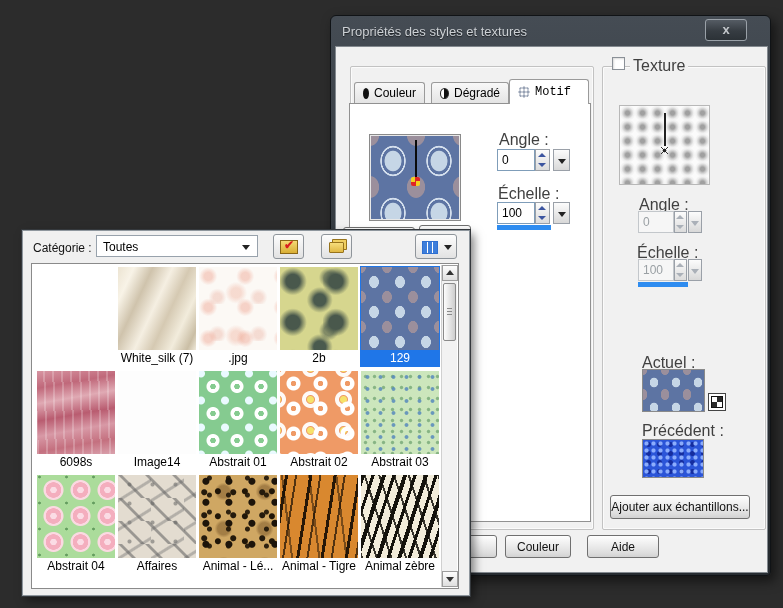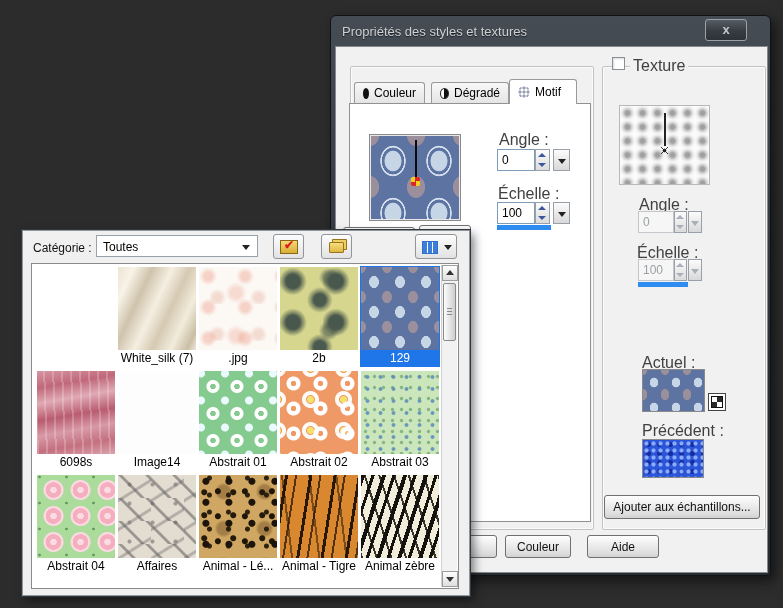--- a/index.html
+++ b/index.html
@@ -201,21 +201,21 @@
     <span class="abs group-label" style="left:21px;top:12px;margin-top:39px;">Style</span>
 
     <div class="abs tab" style="left:18px;width:71px;">
       <span class="icon-color-circle"></span>
       <span>Couleur</span>
     </div>
     <div class="abs tab" style="left:95px;width:78px;">
       <span class="icon-gradient-circle"></span>
       <span>Dégradé</span>
     </div>
-    <div class="abs tab active" style="left:173px;width:68px;">
+    <div class="abs tab active" style="left:173px;width:80px;font-family:Liberation Mono, monospace;">
       <span class="icon-pattern-grid"></span>
       <span>Motif</span>
     </div>
 
     <div class="abs tabpage">
       <div class="abs pattern-preview pat129-big">
         <div class="abs angle-line" style="left:45px;top:5px;height:39px;"></div>
         <div class="abs pinwheel-marker" style="left:41px;top:42px;"></div>
       </div>
 
@@ -294,21 +294,21 @@
 
     <span class="abs ctl-label" style="left:306px;top:307px;">Actuel :</span>
     <div class="abs swatch pat129-med" style="left:306px;top:322px;width:63px;height:43px;"></div>
     <div class="abs checker-btn" style="left:372px;top:346px;">
       <div class="checker-icon"></div>
     </div>
 
     <span class="abs ctl-label" style="left:306px;top:375px;">Précédent :</span>
     <div class="abs swatch pat-prev" style="left:306px;top:392px;width:62px;height:39px;"></div>
 
-    <button class="abs pushbtn" style="left:268px;top:448px;width:156px;height:24px;">Ajouter aux échantillons...</button>
+    <button class="abs pushbtn" style="left:274px;top:448px;width:140px;height:24px;">Ajouter aux échantillons...</button>
 
     <button class="abs pushbtn" style="left:95px;top:488px;width:66px;height:23px;"></button>
     <button class="abs pushbtn" style="left:169px;top:488px;width:66px;height:23px;">Couleur</button>
     <button class="abs pushbtn" style="left:251px;top:488px;width:72px;height:23px;">Aide</button>
   </div>
 </section>
 
 <section class="abs picker">
   <span class="abs cat-label">Catégorie :</span>
   <div class="abs combobox">

